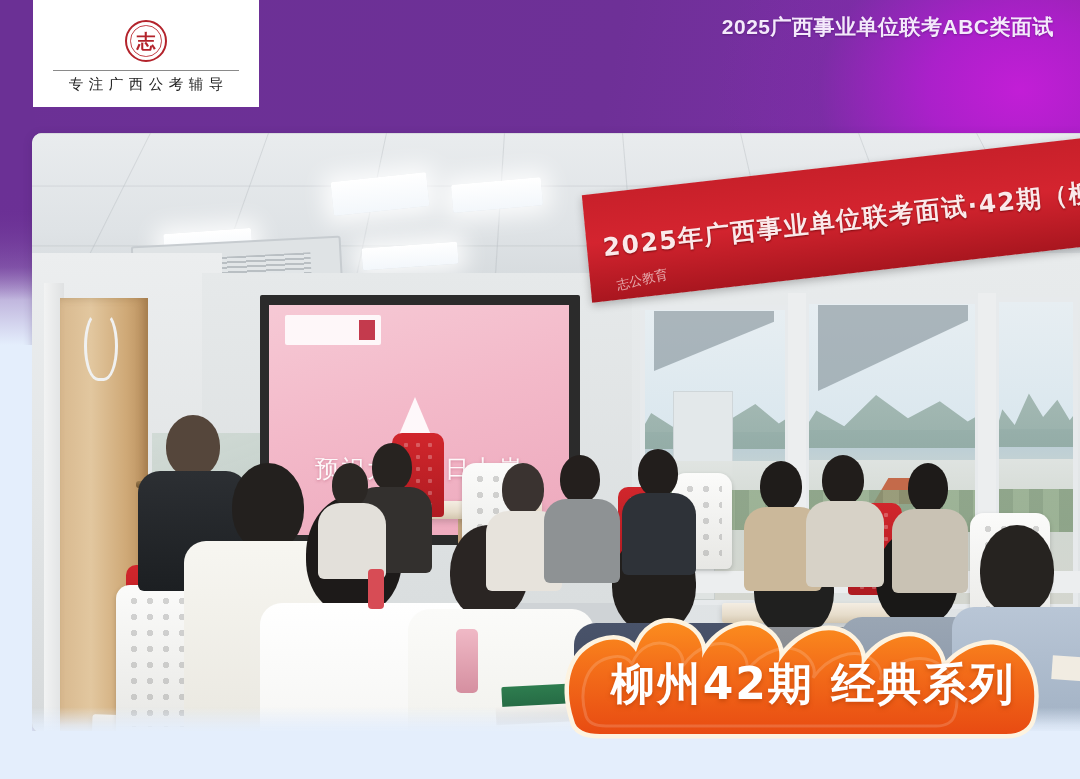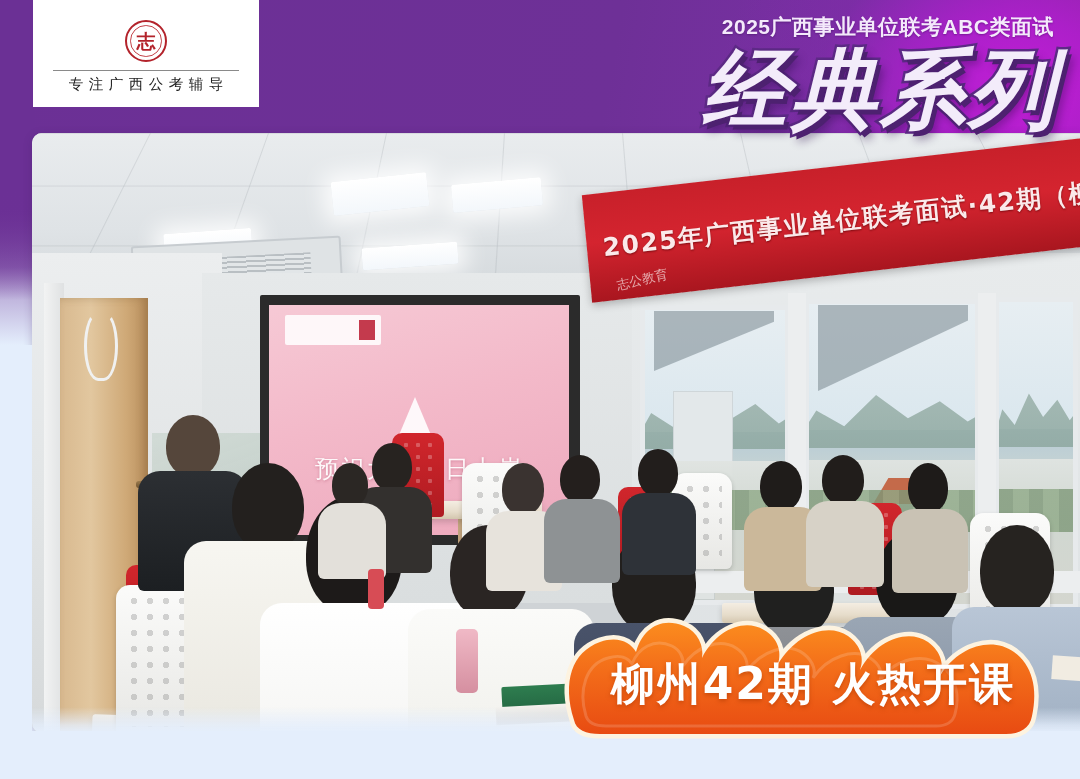--- a/index.html
+++ b/index.html
@@ -447,21 +447,20 @@
     <div class="logo-row">
       <div class="seal">
         <span class="seal-char">志</span>
       </div>
     </div>
     <div class="logo-rule"></div>
     <div class="brand-tagline">专注广西公考辅导</div>
   </div>
 
   <div class="kicker">2025广西事业单位联考ABC类面试</div>
-  <div class="headline">经典系列</div>
 
   <div class="photo-frame">
     <div class="photo">
 
       <div class="ceiling">
         <div class="ceiling-grid"></div>
       </div>
       <div class="panel-light" style="left:300px;top:44px;width:96px;height:34px;transform:rotate(-6deg);"></div>
       <div class="panel-light" style="left:420px;top:48px;width:90px;height:28px;transform:rotate(-5deg);"></div>
       <div class="panel-light" style="left:132px;top:98px;width:88px;height:26px;transform:rotate(-4deg);"></div>
@@ -660,16 +659,16 @@
                C402,34 436,24 458,40 C476,53 482,76 476,104
                C474,116 464,122 450,122 L44,122 C30,122 20,118 18,108 Z" fill="url(#orangeGrad)"></path>
       <path d="M30,104 C22,78 30,52 52,46 C64,42 72,46 76,52
                C82,36 98,26 116,34 C124,38 128,46 127,54
                C140,34 164,26 180,36 C190,42 193,52 190,60
                C206,38 232,30 248,42 C258,50 260,60 257,66
                C272,44 298,36 314,46 C324,52 327,62 324,68
                C340,46 368,40 386,54 C400,65 404,84 399,102
                C397,110 390,114 380,114 L50,114 C38,114 32,110 30,104 Z" fill="none" stroke="rgba(255,255,255,0.16)" stroke-width="3"></path>
     </svg>
-    <div class="flame-text">柳州42期 火热开课</div>
+    <div class="flame-text">柳州42期 经典系列</div>
   </div>
 
 </div>
 
 </body></html>

